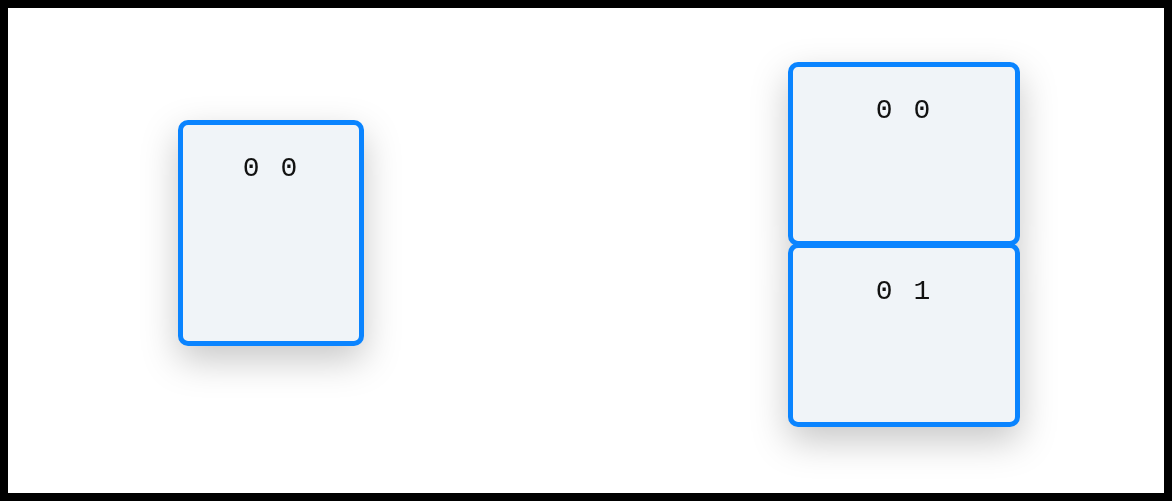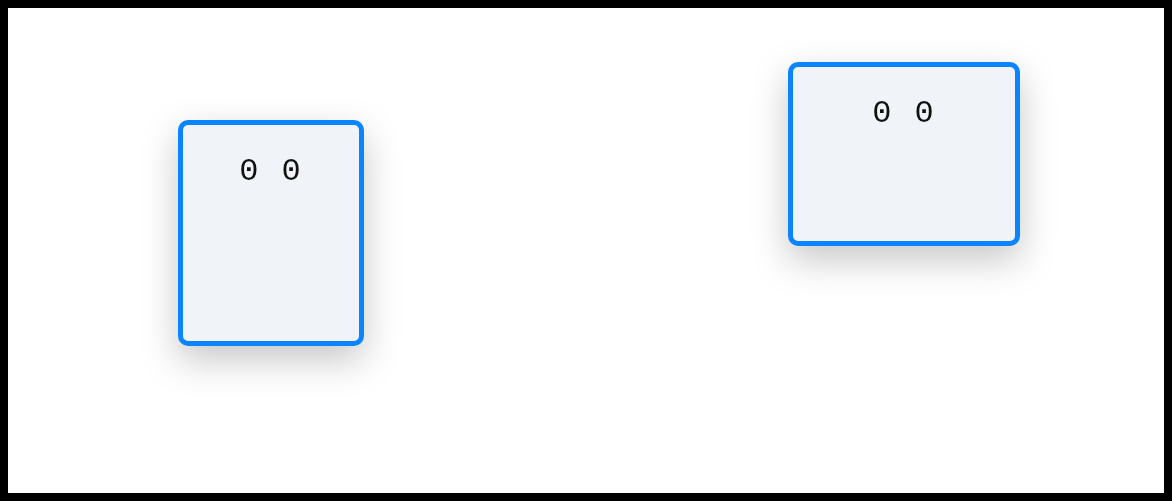--- a/index.html
+++ b/index.html
@@ -53,36 +53,39 @@
     }
     .group-vertical .box {
       width: 232px;
       height: 184px;
     }
     .group-vertical .box + .box {
       margin-top: -3px;
     }
     .box-label {
       font-family: ui-monospace, SFMono-Regular, Menlo, Monaco, Consolas, "Liberation Mono", "Courier New", monospace;
-      font-size: 32px;
+      font-size: 28px;
       color: #111;
       letter-spacing: 2px;
       white-space: pre;
     }
   </style>
 </head>
 <body>
 
 <div class="canvas">
 
   <div class="group group-horizontal">
     <div class="box">
       <span class="box-label">0 0</span>
     </div>
   </div>
 
   <div class="group group-vertical">
     <div class="box">
       <span class="box-label">0 0</span>
     </div>
+    <div class="box">
+      <span class="box-label">0 1</span>
+    </div>
   </div>
 
 </div>
 
 </body></html>

